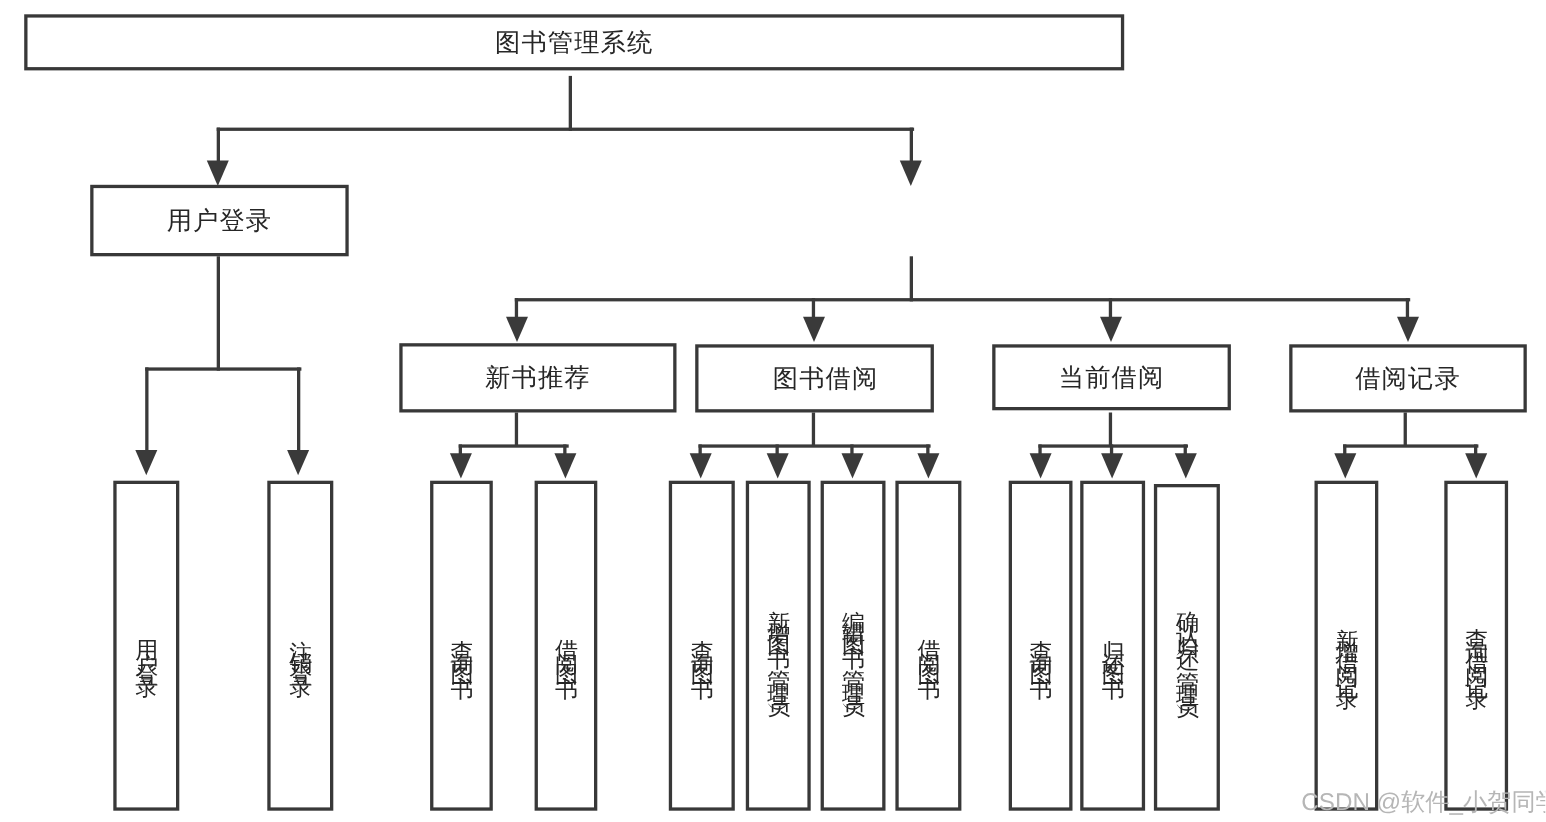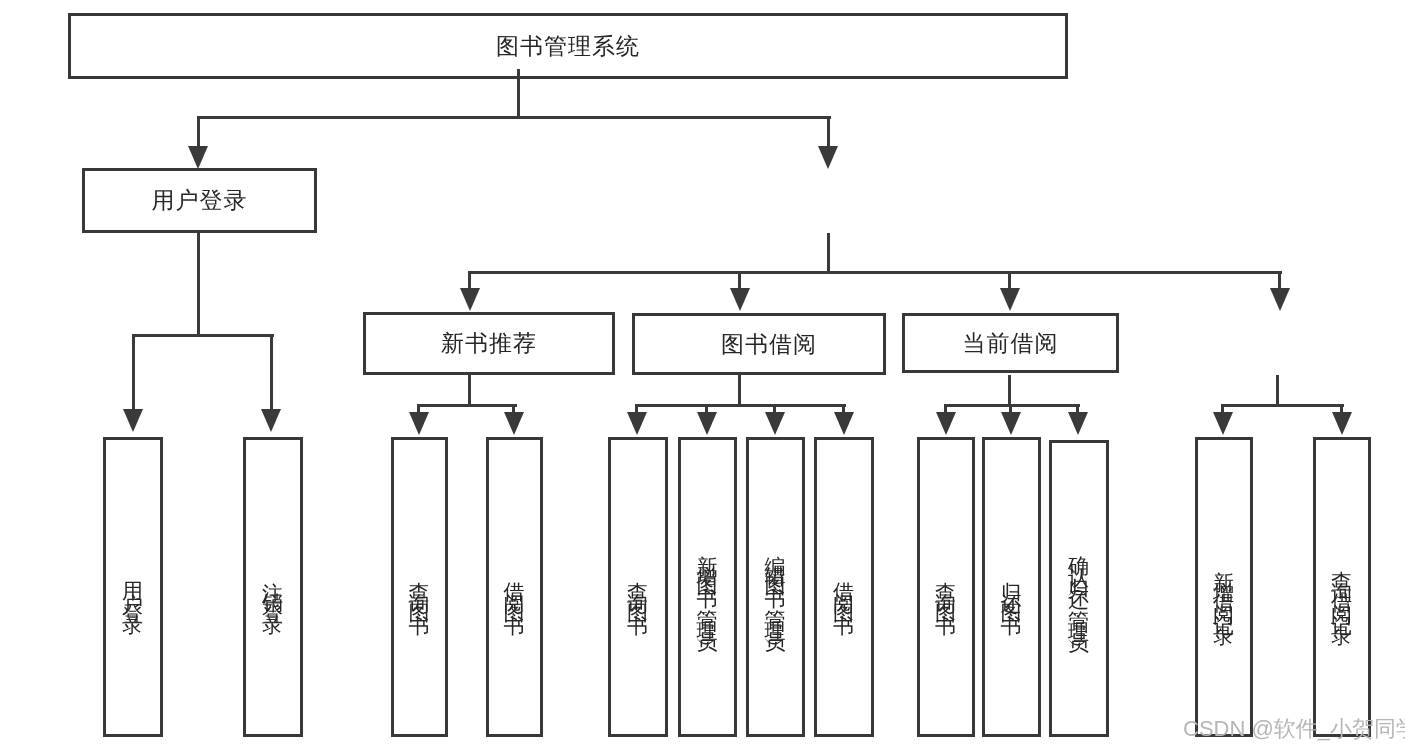--- a/index.html
+++ b/index.html
@@ -26,31 +26,32 @@
   .watermark {
     position:absolute; left:1183px; top:714px; z-index:5;
     font-size:22px; color:#b6b6b6; white-space:nowrap;
   }
 </style>
 </head>
 <body>
 
 <div class="canvas">
 
-  <div class="box h-box" style="left:22px; top:13px; width:1000px; height:66px;margin-left:46px;">图书管理系统</div>
+  <div class="box h-box" style="left:22px; top:13px; width:1000px; height:51px;">图书管理系统</div>
 
   <div class="box h-box" style="left:82px; top:168px; width:235px; height:65px;">用户登录</div>
 
 
   <div class="box h-box" style="left:363px; top:312px; width:252px; height:63px;">新书推荐</div>
 
-  <div class="box h-box" style="left:632px; top:313px; width:254px; height:62px;padding-left:20px;">图书借阅</div>
+  <div class="box h-box" style="left:632px; top:313px; width:217px; height:62px;padding-left:20px;">图书借阅</div>
 
   <div class="box h-box" style="left:902px; top:313px; width:217px; height:60px;">当前借阅</div>
 
+  <div class="box h-box" style="left:1172px; top:313px; width:216px; height:62px;">借阅记录</div>
 
   <div class="box v-box" style="left:103px; top:437px; width:60px; height:300px;">用户登录</div>
 
   <div class="box v-box" style="left:243px; top:437px; width:60px; height:300px;">注销登录</div>
 
   <div class="box v-box" style="left:391px; top:437px; width:57px; height:300px;">查询图书</div>
 
   <div class="box v-box" style="left:486px; top:437px; width:57px; height:300px;">借阅图书</div>
 
   <div class="box v-box" style="left:608px; top:437px; width:60px; height:300px;">查询图书</div>

